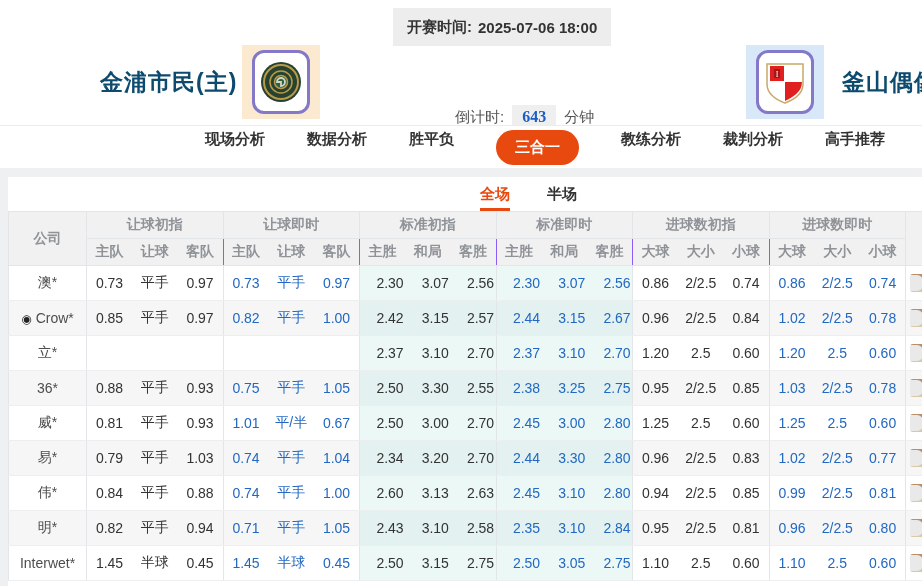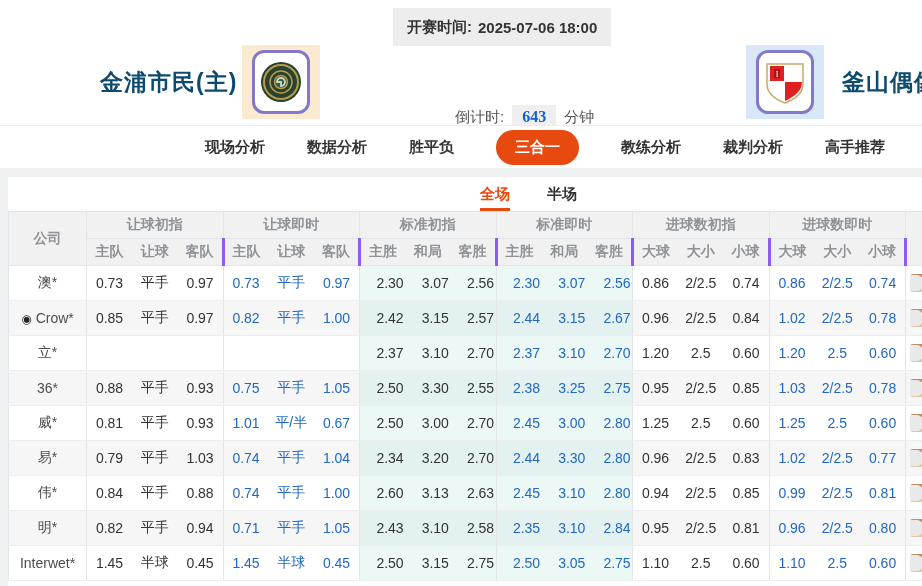--- a/index.html
+++ b/index.html
@@ -19,38 +19,38 @@
   .logo-box { position:absolute; top:0; width:78px; height:74px; display:flex; align-items:center; justify-content:center; }
   .home-box { left:242px; background:#fcead0; }
   .away-box { left:746px; background:#d9e8f8; }
   .logo-inner { width:58px; height:64px; background:#fff; border:3px solid #8379c8; border-radius:12px; display:flex; align-items:center; justify-content:center; }
 
   .countdown { position:absolute; left:455px; top:30px; display:flex; align-items:center; gap:8px; font-size:15px; color:#555;margin-top:30px; }
   .countdown-value { background:#efefef; padding:3px 10px; font-size:16px; font-weight:bold; color:var(--countdown-blue,#1b5fc6);font-family:Liberation Serif, serif; }
 
   
   .nav-bar { position:absolute; left:0; top:125px; width:922px; height:43px; background:#fff; border-top:1px solid #ececec; display:flex; align-items:center; }
-  .nav-inner { position:absolute; left:205px; display:flex; align-items:center; gap:42px; }
+  .nav-inner { position:absolute; left:205px; display:flex; gap:42px; }
   .nav-item { font-size:15px; font-weight:bold; color:#333; cursor:pointer; white-space:nowrap; }
   .nav-item.active { background:var(--accent,#e8490f); color:#fff; font-weight:bold; padding:8px 19px; border-radius:18px; }
 
   
   .content { position:absolute; left:0; top:168px; width:922px; height:454px; background:#eef0f2; padding:9px 0 0 8px; }
   .card { width:914px; height:409px; background:#fff; overflow:hidden; }
   .subtabs { height:34px; display:flex; gap:37px; padding-left:472px; align-items:flex-end; }
   .subtab { font-size:15px; font-weight:bold; color:#333; padding-bottom:7px; cursor:pointer; }
   .subtab.active { color:var(--accent,#e8490f); border-bottom:3px solid var(--accent,#e8490f); padding-bottom:4px; }
 
   
   table { border-collapse:collapse; table-layout:fixed; width:972px; }
   th { height:27px; background:#f1f1f1; color:#8f9398; font-size:14px; font-weight:bold; text-align:center; }
   thead th { border:1px solid #e3e6e8; }
   thead tr.sub th { border-left:none; border-right:none; border-top:none; }
   thead tr.sub th.gstart { border-left:1px solid #e3e6e8; }
-  thead tr.sub th.gend { border-right:3px solid #8b5cf6; }
+  thead tr.sub th.gend { border-right:1px solid #8b5cf6; }
   td { height:35px; text-align:center; font-size:14px; color:#333; border-bottom:1px solid #eceeef; }
   td.company { color:#4d4d4d; border-left:1px solid #e3e6e8; border-right:1px solid #e3e6e8; }
   td.gstart { border-left:1px solid #e3e6e8; }
   td.live { color:var(--live-blue,#2268c2); }
   tr.alt td { background:#f6f6f7; }
   td.std { background:#ebf8f6;padding-left:15px; }
   tr.alt td.std { background:#e3f2f0; }
   td.extra { border-left:1px solid #e3e6e8; }
   .ball-icon { font-size:12px; color:#222; margin-right:4px; }
   .mini-btn { display:inline-block; width:16px; height:18px; background:#e9e9e9; border-radius:3px; margin-left:4px;

